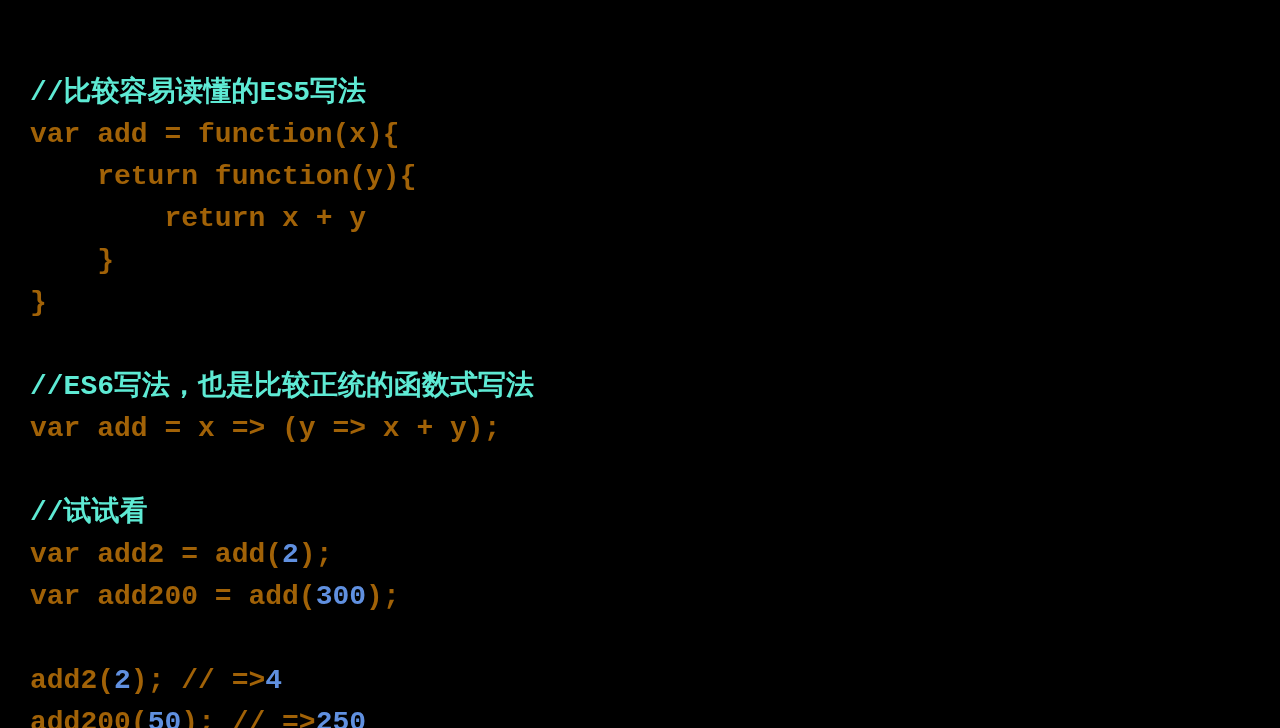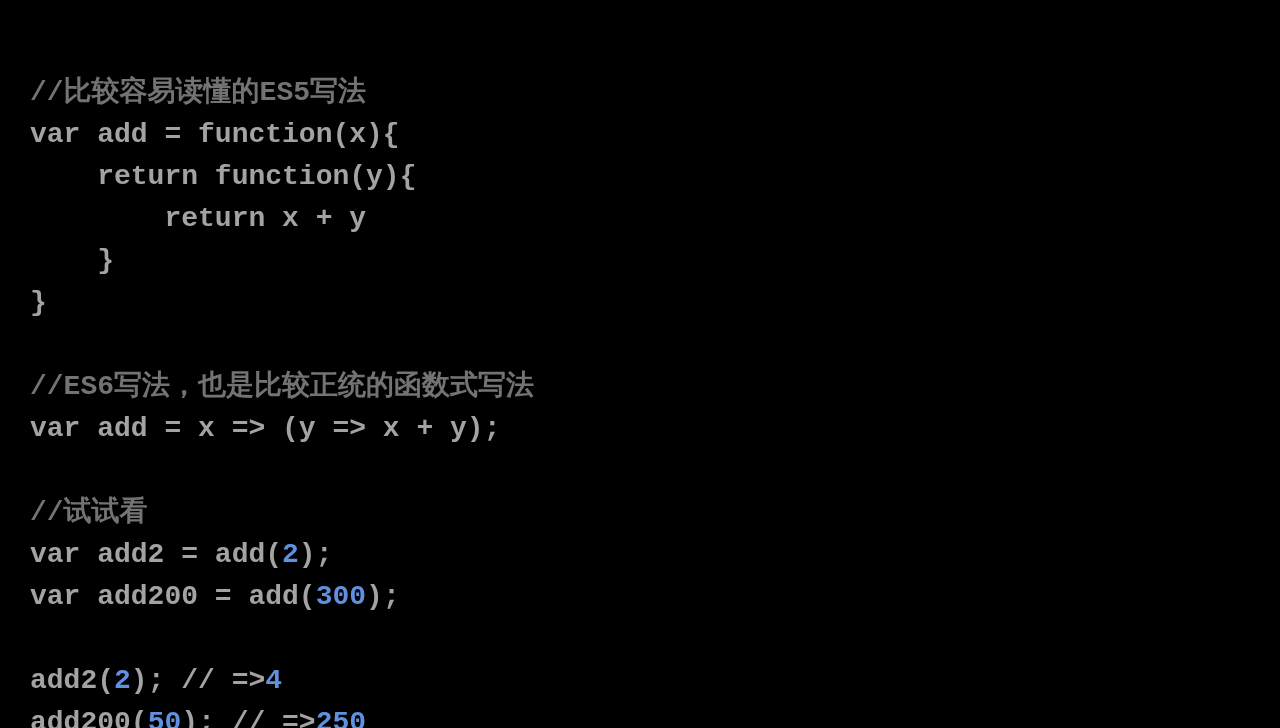--- a/index.html
+++ b/index.html
@@ -16,27 +16,27 @@
       line-height: 1.5;
       padding: 30px 30px;
       width: 1280px;
       height: 728px;
       overflow: hidden;
     }
     .code-block {
       white-space: pre;
     }
     .comment {
-      color: #737373;
+      color: #5eead4;
     }
     .number {
       color: #6090e0;
     }
     .text {
-      color: #a3a3a3;
+      color: #a16207;
       font-family: Liberation Mono, monospace;
     }
     .blankline {
       height: 1.5em;
     }
   </style>
 </head>
 <body>
 
 <div class="code-block">

